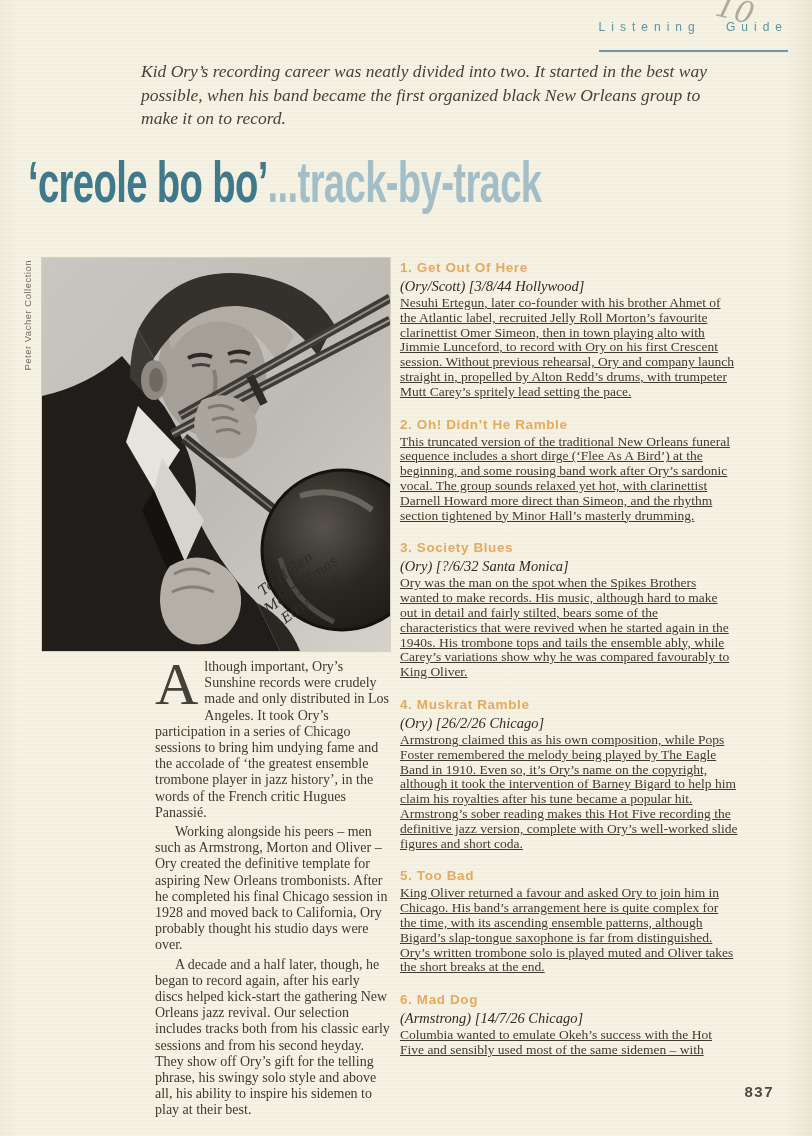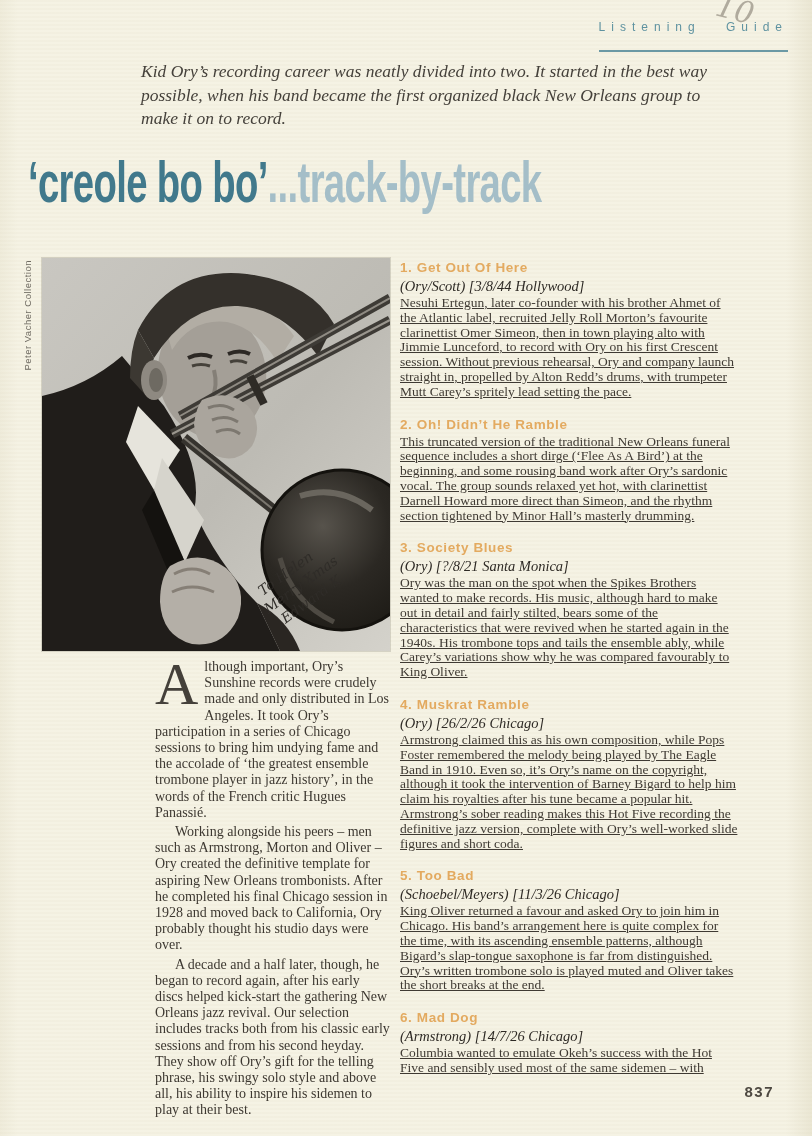--- a/index.html
+++ b/index.html
@@ -212,33 +212,32 @@
       <p class="track-body">Nesuhi Ertegun, later co-founder with his brother Ahmet of the Atlantic label, recruited Jelly Roll Morton’s favourite clarinettist Omer Simeon, then in town playing alto with Jimmie Lunceford, to record with Ory on his first Crescent session. Without previous rehearsal, Ory and company launch straight in, propelled by Alton Redd’s drums, with trumpeter Mutt Carey’s spritely lead setting the pace.</p>
     </div>
 
     <div class="track">
       <p class="track-heading">2. Oh! Didn’t He Ramble</p>
       <p class="track-body">This truncated version of the traditional New Orleans funeral sequence includes a short dirge (‘Flee As A Bird’) at the beginning, and some rousing band work after Ory’s sardonic vocal. The group sounds relaxed yet hot, with clarinettist Darnell Howard more direct than Simeon, and the rhythm section tightened by Minor Hall’s masterly drumming.</p>
     </div>
 
     <div class="track">
       <p class="track-heading">3. Society Blues</p>
-      <p class="track-credit">(Ory) [?/8/21 Santa Monica]</p>
+      <p class="track-credit">(Ory) [?/6/32 Santa Monica]</p>
       <p class="track-body">Ory was the man on the spot when the Spikes Brothers wanted to make records. His music, although hard to make out in detail and fairly stilted, bears some of the characteristics that were revived when he started again in the 1940s. His trombone tops and tails the ensemble ably, while Carey’s variations show why he was compared favourably to King Oliver.</p>
     </div>
 
     <div class="track">
       <p class="track-heading">4. Muskrat Ramble</p>
       <p class="track-credit">(Ory) [26/2/26 Chicago]</p>
       <p class="track-body">Armstrong claimed this as his own composition, while Pops Foster remembered the melody being played by The Eagle Band in 1910. Even so, it’s Ory’s name on the copyright, although it took the intervention of Barney Bigard to help him claim his royalties after his tune became a popular hit. Armstrong’s sober reading makes this Hot Five recording the definitive jazz version, complete with Ory’s well-worked slide figures and short coda.</p>
     </div>
 
     <div class="track">
       <p class="track-heading">5. Too Bad</p>
-      <p class="track-credit">(Schoebel/Meyers) [11/3/26 Chicago]</p>
       <p class="track-body">King Oliver returned a favour and asked Ory to join him in Chicago. His band’s arrangement here is quite complex for the time, with its ascending ensemble patterns, although Bigard’s slap-tongue saxophone is far from distinguished. Ory’s written trombone solo is played muted and Oliver takes the short breaks at the end.</p>
     </div>
 
     <div class="track">
       <p class="track-heading">6. Mad Dog</p>
       <p class="track-credit">(Armstrong) [14/7/26 Chicago]</p>
       <p class="track-body">Columbia wanted to emulate Okeh’s success with the Hot Five and sensibly used most of the same sidemen – with</p>
     </div>
 
   </div>

